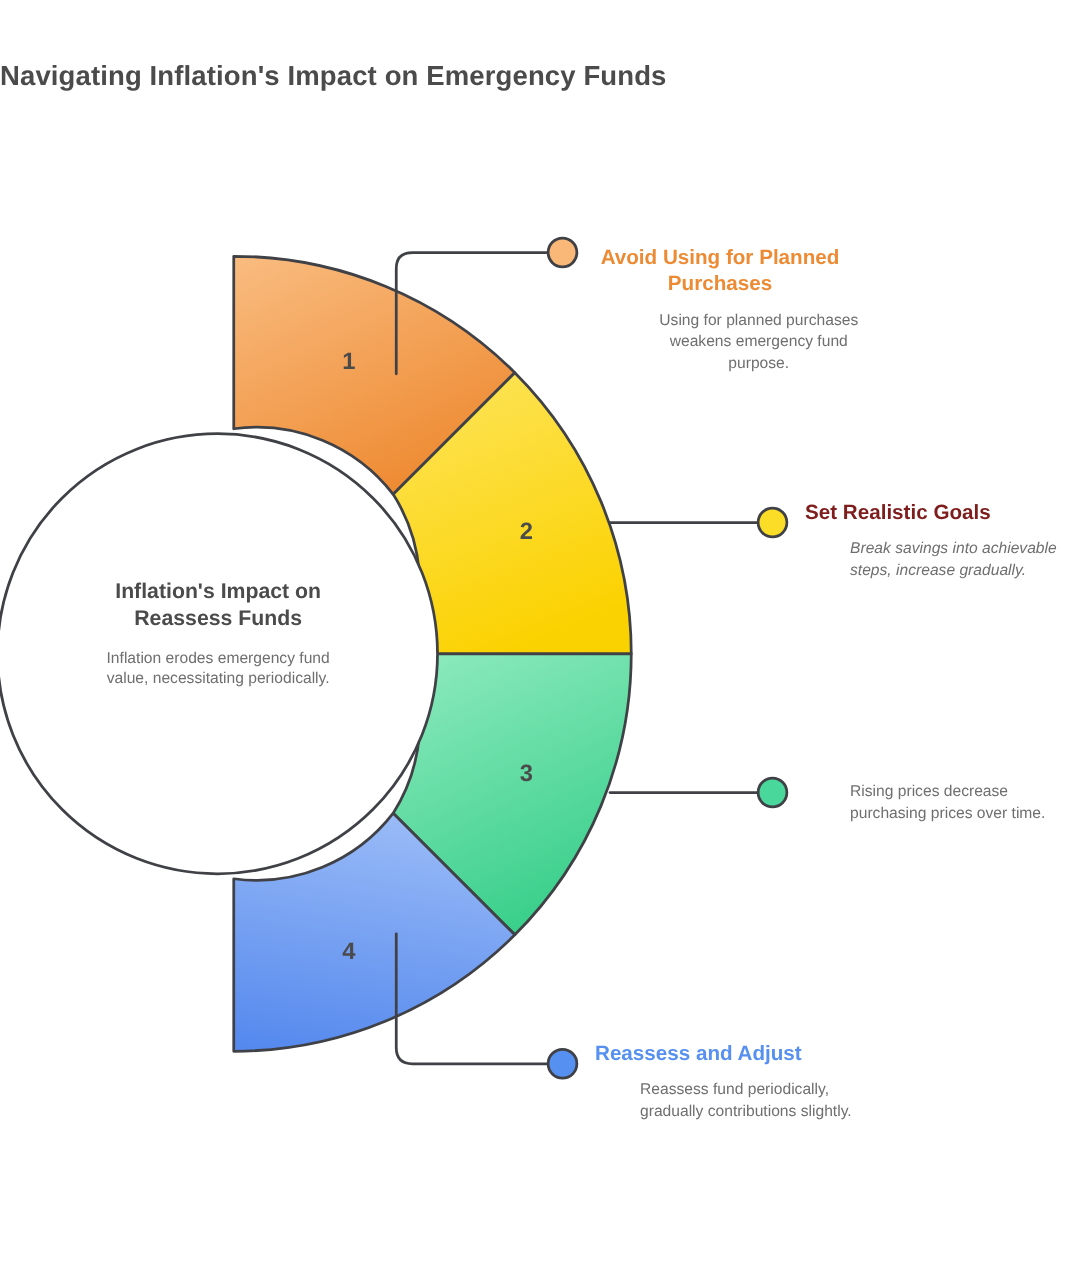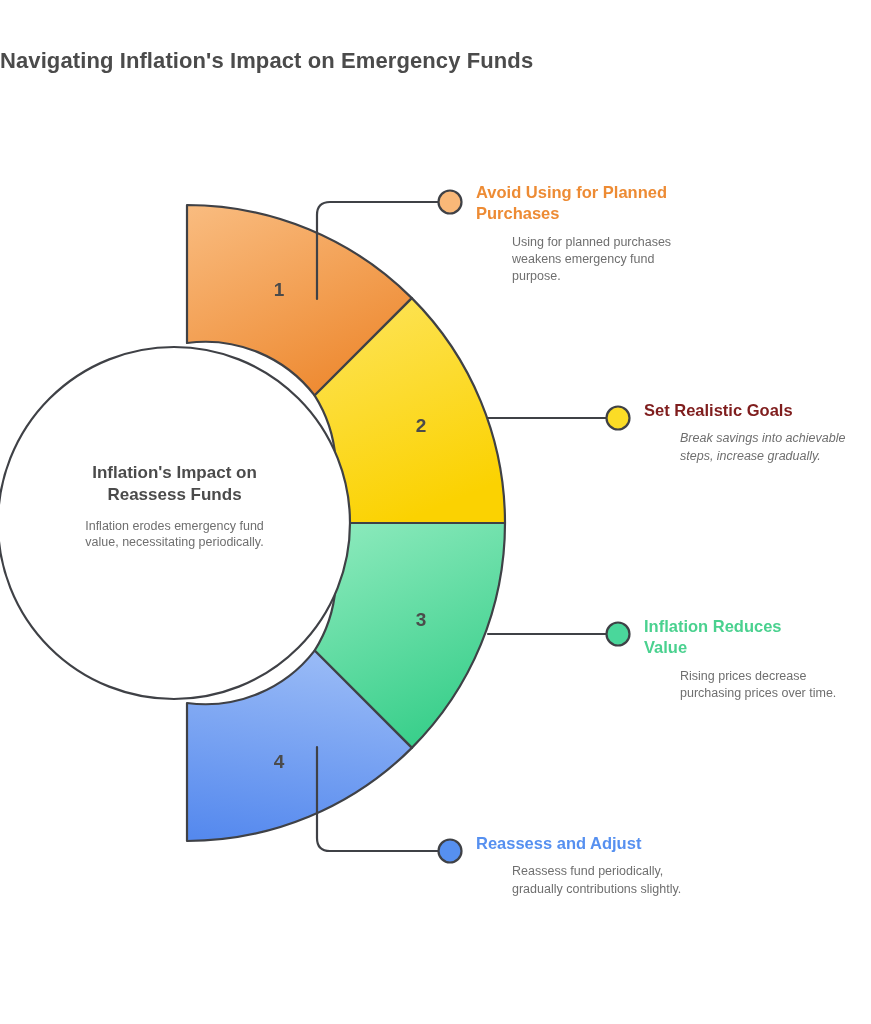--- a/index.html
+++ b/index.html
@@ -148,32 +148,31 @@
   <div class="hub">
     <div class="hub-title">Inflation's Impact on Reassess Funds</div>
     <div class="hub-desc">Inflation erodes emergency fund value, necessitating periodically.</div>
   </div>
 
   <div class="seg-num" style="left:259px; top:279px;">1</div>
   <div class="seg-num" style="left:401px; top:415px;">2</div>
   <div class="seg-num" style="left:401px; top:609px;">3</div>
   <div class="seg-num" style="left:259px; top:751px;">4</div>
 
-  <div class="callout" style="left:476px; top:182px; width:200px;">
+  <div class="callout" style="left:476px; top:196px; width:200px;text-align:center;">
     <div class="callout-title" style="color:#ED8B34;">Avoid Using for Planned Purchases</div>
     <div class="callout-desc" style="width:190px;">Using for planned purchases weakens emergency fund purpose.</div>
   </div>
 
   <div class="callout" style="left:644px; top:400px; width:205px;">
     <div class="callout-title" style="color:#7f1d1d;">Set Realistic Goals</div>
     <div class="callout-desc" style="width:196px;font-style:italic;">Break savings into achievable steps, increase gradually.</div>
   </div>
 
   <div class="callout" style="left:644px; top:616px; width:190px;">
-    <div class="callout-title" style="color:#4AD18F; width:170px;">Inflation Reduces Value</div>
     <div class="callout-desc" style="width:190px;">Rising prices decrease purchasing prices over time.</div>
   </div>
 
   <div class="callout" style="left:476px; top:833px; width:200px;">
     <div class="callout-title" style="color:#5690F0;">Reassess and Adjust</div>
     <div class="callout-desc" style="width:180px;">Reassess fund periodically, gradually contributions slightly.</div>
   </div>
 
 </div>
 

